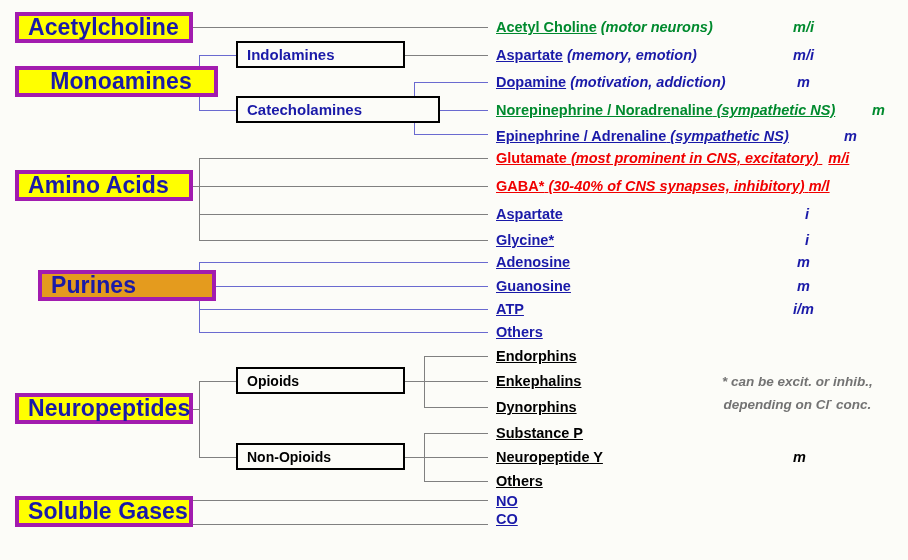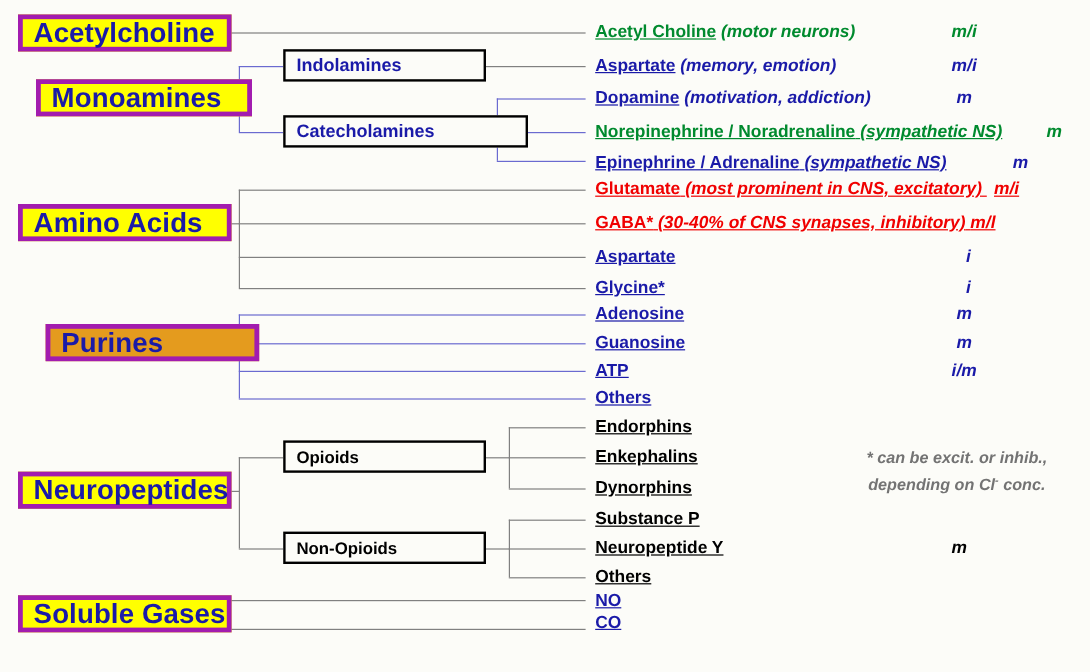--- a/index.html
+++ b/index.html
@@ -136,21 +136,21 @@
   <div class="hline" style="left:424px;top:433px;width:64px;"></div>
   <div class="hline" style="left:424px;top:457px;width:64px;"></div>
   <div class="hline" style="left:424px;top:481px;width:64px;"></div>
 
   <div class="hline" style="left:192px;top:500px;width:296px;"></div>
   <div class="hline" style="left:192px;top:524px;width:296px;"></div>
 
   <div class="catbox" style="left:15px;top:12px;width:178px;height:31px;">
     <span>Acetylcholine</span>
   </div>
-  <div class="catbox" style="left:30px;top:66px;width:180px;height:31px;">
+  <div class="catbox" style="left:15px;top:66px;width:203px;height:31px;justify-content:center;">
     <span>Monoamines</span>
   </div>
   <div class="catbox" style="left:15px;top:170px;width:178px;height:31px;">
     <span>Amino Acids</span>
   </div>
   <div class="catbox orange" style="left:15px;top:270px;width:178px;height:31px;margin-left:23px;">
     <span>Purines</span>
   </div>
   <div class="catbox" style="left:15px;top:393px;width:178px;height:31px;">
     <span>Neuropeptides</span>

